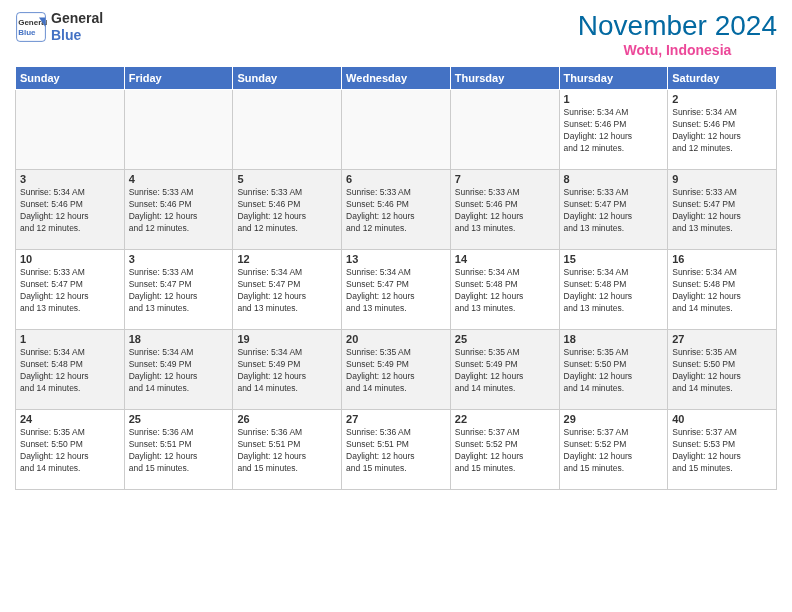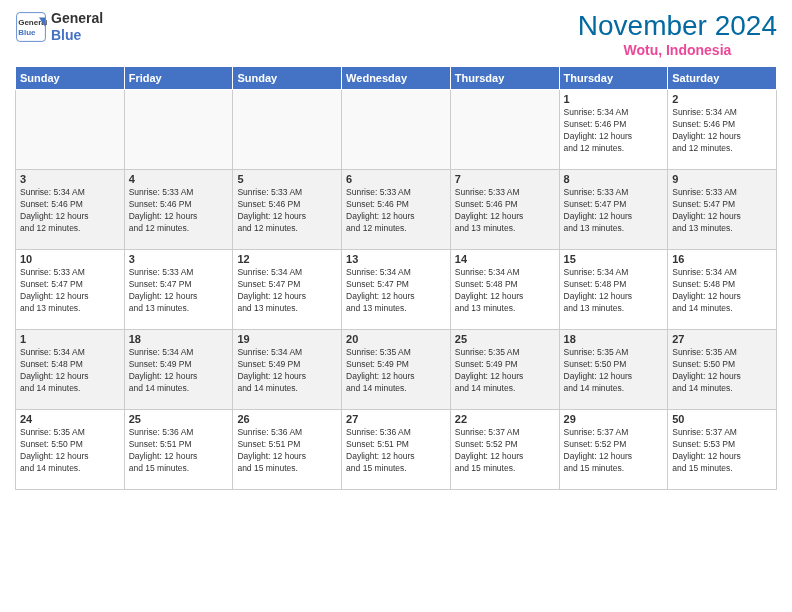--- a/index.html
+++ b/index.html
@@ -337,21 +337,21 @@
 and 15 minutes.</div>
           </td>
           <td>
             <div class="day-num">29</div>
             <div class="day-info" style="white-space: pre-line;">Sunrise: 5:37 AM
 Sunset: 5:52 PM
 Daylight: 12 hours
 and 15 minutes.</div>
           </td>
           <td>
-            <div class="day-num">50</div>
+            <div class="day-num">40</div>
             <div class="day-info" style="white-space: pre-line;">Sunrise: 5:37 AM
 Sunset: 5:53 PM
 Daylight: 12 hours
 and 15 minutes.</div>
           </td>
         </tr>
       </tbody>
   </table>
 </div>
 

